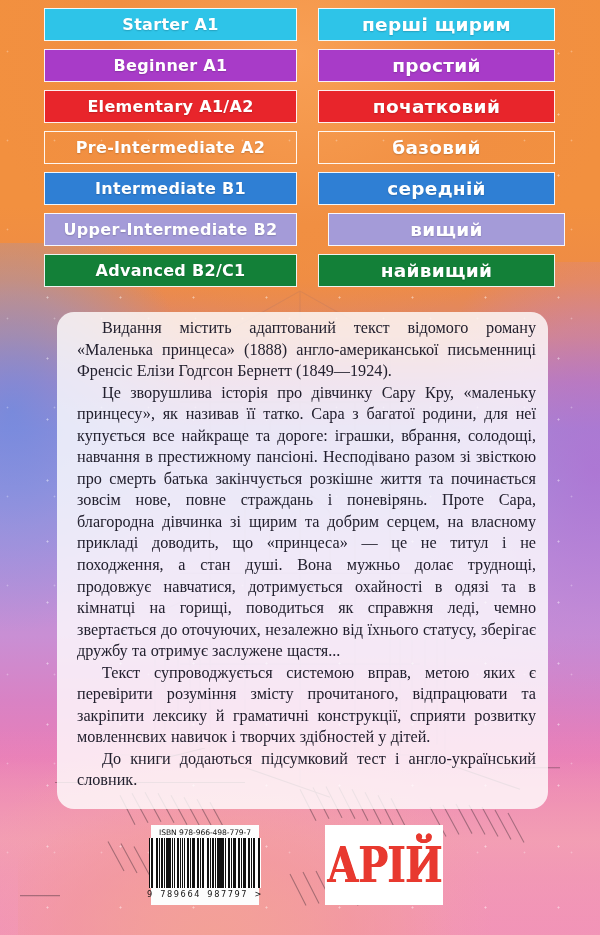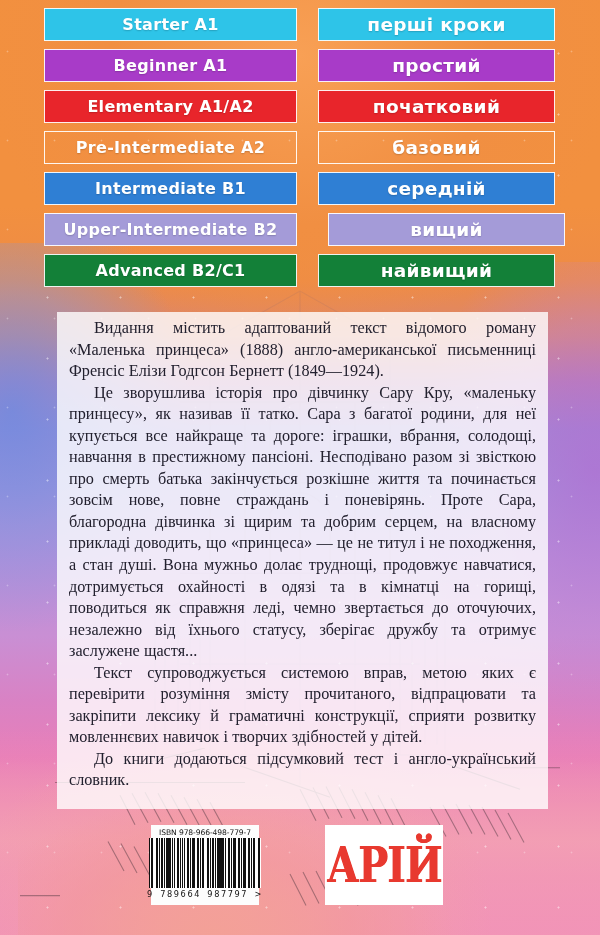--- a/index.html
+++ b/index.html
@@ -119,21 +119,22 @@
     margin-left: 21px;
     font-size: 18.5px;
   }
 
   
   #blurb {
     position: absolute;
     left: 57px; top: 312px;
     width: 491px; height: 497px;
     background: rgba(255,255,255,0.80);
-    padding: 6px 12px 6px 12px;
+    padding: 6px 12px 6px 20px;
+    border-radius: 17px;
   }
   #blurb p {
     font-family: "Liberation Serif", serif;
     font-size: 16.2px;
     line-height: 21.55px;
     color: #22202e;
     text-align: justify;
     text-indent: 25px;
     hyphens: none;
     word-spacing: 0.2px;
@@ -245,21 +246,21 @@
                M342 128 L358 160"></path>
       <path d="M20 150 L60 150"></path>
       <path d="M498 20 L560 20"></path>
     </g>
   </svg>
 
   <div id="levels">
 
     <div class="level-row">
       <div class="lvl-cell lvl-en" style="background: rgb(46, 196, 232);">Starter  A1</div>
-      <div class="lvl-cell lvl-ua" style="background: rgb(46, 196, 232);">перші кроки</div>
+      <div class="lvl-cell lvl-ua" style="background: rgb(46, 196, 232);">перші щирим</div>
     </div>
 
     <div class="level-row">
       <div class="lvl-cell lvl-en" style="background: rgb(168, 59, 200);">Beginner  A1</div>
       <div class="lvl-cell lvl-ua" style="background: rgb(168, 59, 200); text-align: center;">простий</div>
     </div>
 
     <div class="level-row">
       <div class="lvl-cell lvl-en" style="background: rgb(232, 37, 43);">Elementary  A1/A2</div>
       <div class="lvl-cell lvl-ua" style="background: rgb(232, 37, 43);">початковий</div>

